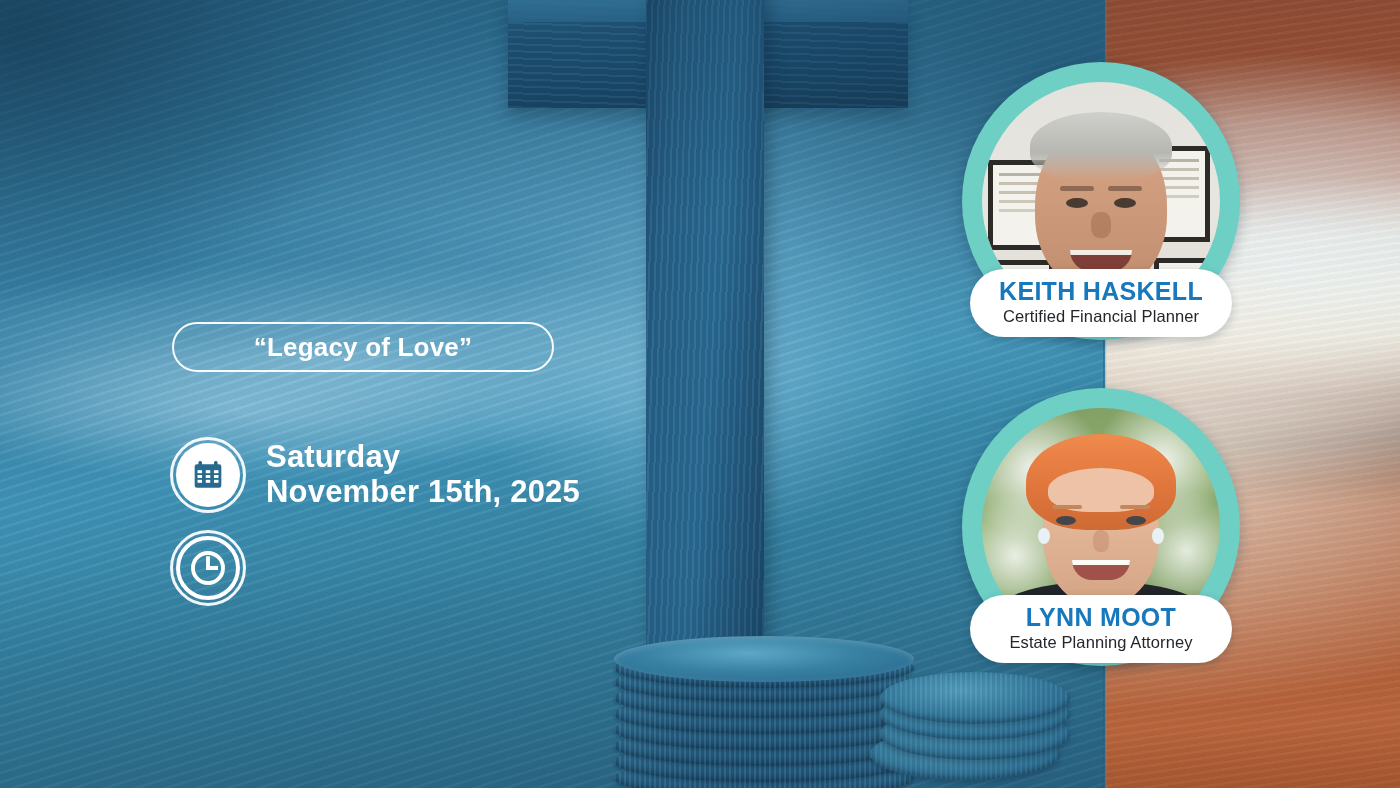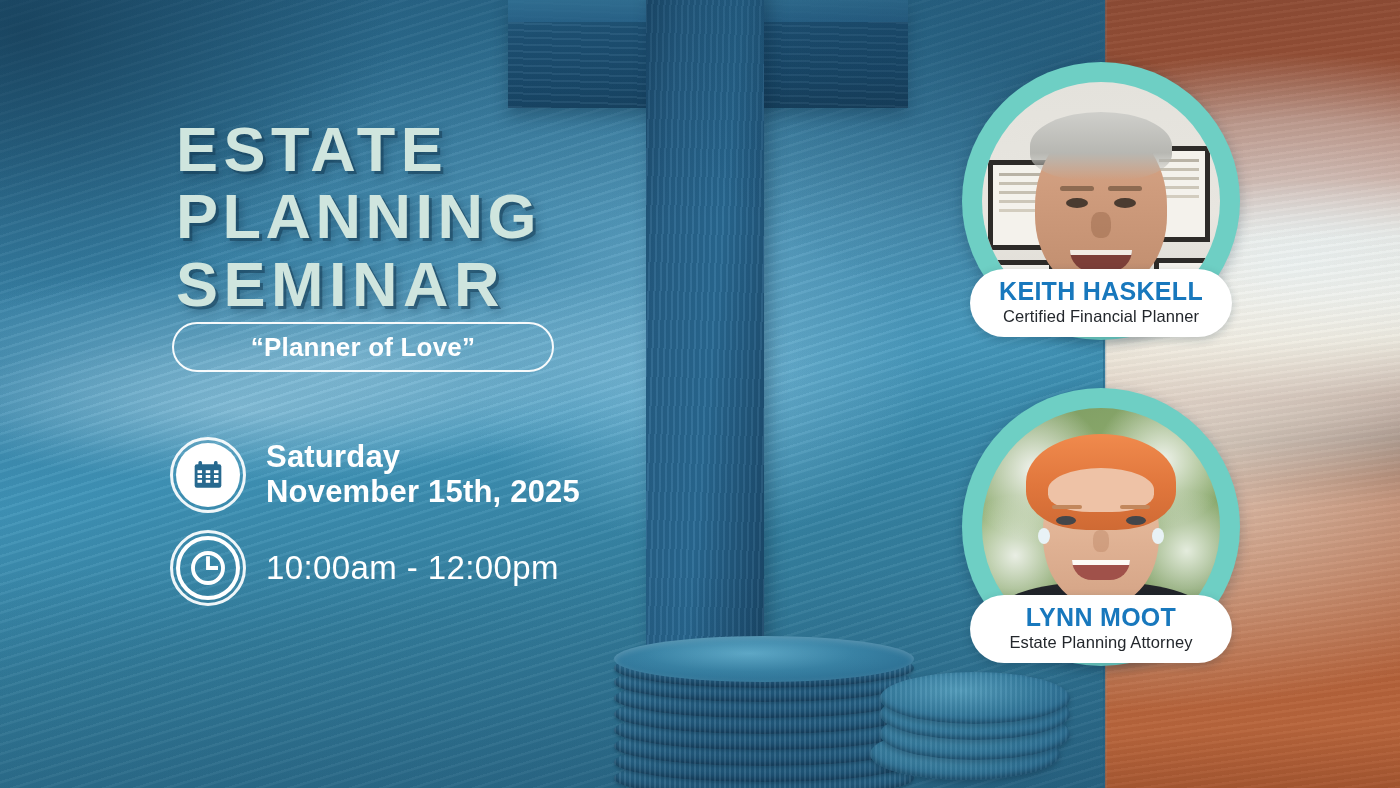--- a/index.html
+++ b/index.html
@@ -361,28 +361,23 @@
       <div class="coin-flat" style="top:36px"></div>
       <div class="coin-flat" style="top:16px"></div>
       <div class="coin-flat" style="top:0px"></div>
     </div>
 
     <div class="bg-blue-vig"></div>
   </div>
 
   <div class="seam"></div>
 
-  <div class="headline">
-    <div>ESTATE</div>
-    <div class="l2">PLANNING</div>
-    <div>SEMINAR</div>
-  </div>
 
   <div class="pill">
-    <span>“Planner of Love”</span>
+    <span>“Legacy of Love”</span>
   </div>
 
   <div class="info-row row-date">
     <div class="icon-circle filled">
       <svg width="34" height="34" viewBox="0 0 24 24" aria-hidden="true">
         <rect x="5.2" y="2.2" width="2.6" height="4" rx="1.1" fill="#27698f"></rect>
         <rect x="16.2" y="2.2" width="2.6" height="4" rx="1.1" fill="#27698f"></rect>
         <rect x="2.6" y="4.4" width="18.8" height="16.6" rx="1.6" fill="#27698f"></rect>
         <rect x="4.6" y="8.6" width="3.2" height="2.1" fill="#ffffff"></rect>
         <rect x="10.4" y="8.6" width="3.2" height="2.1" fill="#ffffff"></rect>
@@ -401,21 +396,20 @@
     </div>
   </div>
 
   <div class="info-row row-time">
     <div class="icon-circle hollow">
       <svg width="44" height="44" viewBox="0 0 24 24" aria-hidden="true">
         <circle cx="12" cy="12" r="8.2" fill="none" stroke="#ffffff" stroke-width="2.1"></circle>
         <path d="M12 6.6 V12 H16.4" fill="none" stroke="#ffffff" stroke-width="2.1" stroke-linecap="square"></path>
       </svg>
     </div>
-    <div class="time-text">10:00am - 12:00pm</div>
   </div>
 
   <div class="speaker sp2">
     <div class="photo-ring">
       <div class="photo ph-lynn">
         <div class="jacket"></div>
         <div class="head"></div>
         <div class="ear l"></div>
         <div class="ear r"></div>
         <div class="hair"></div>

